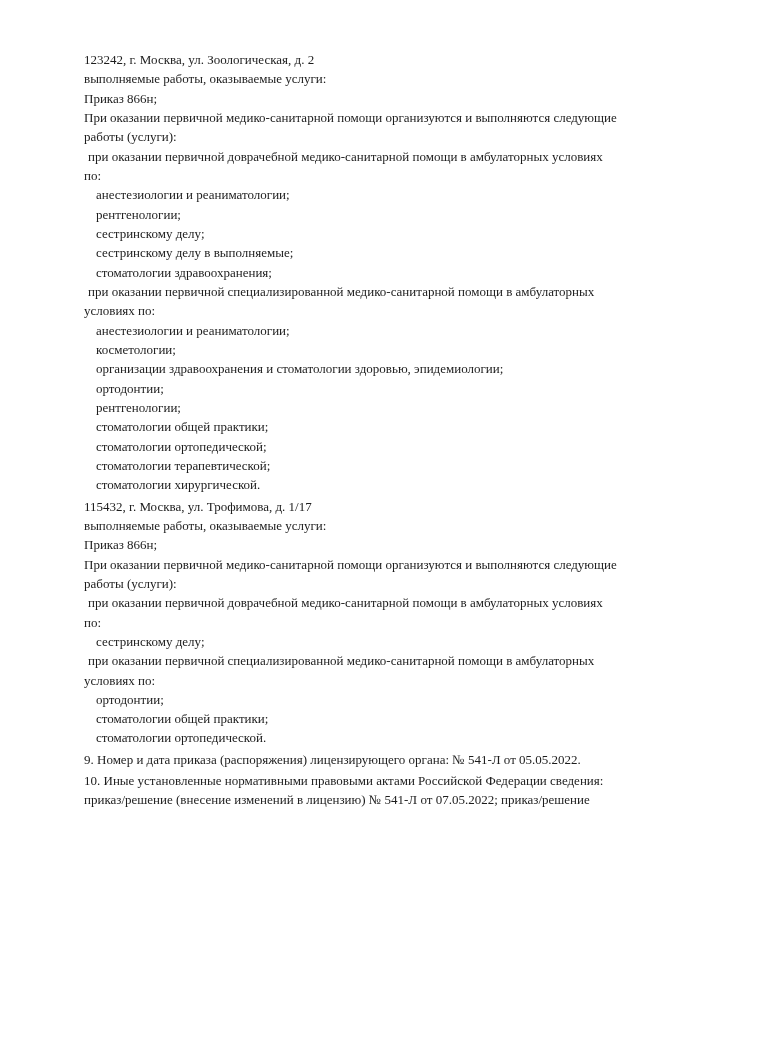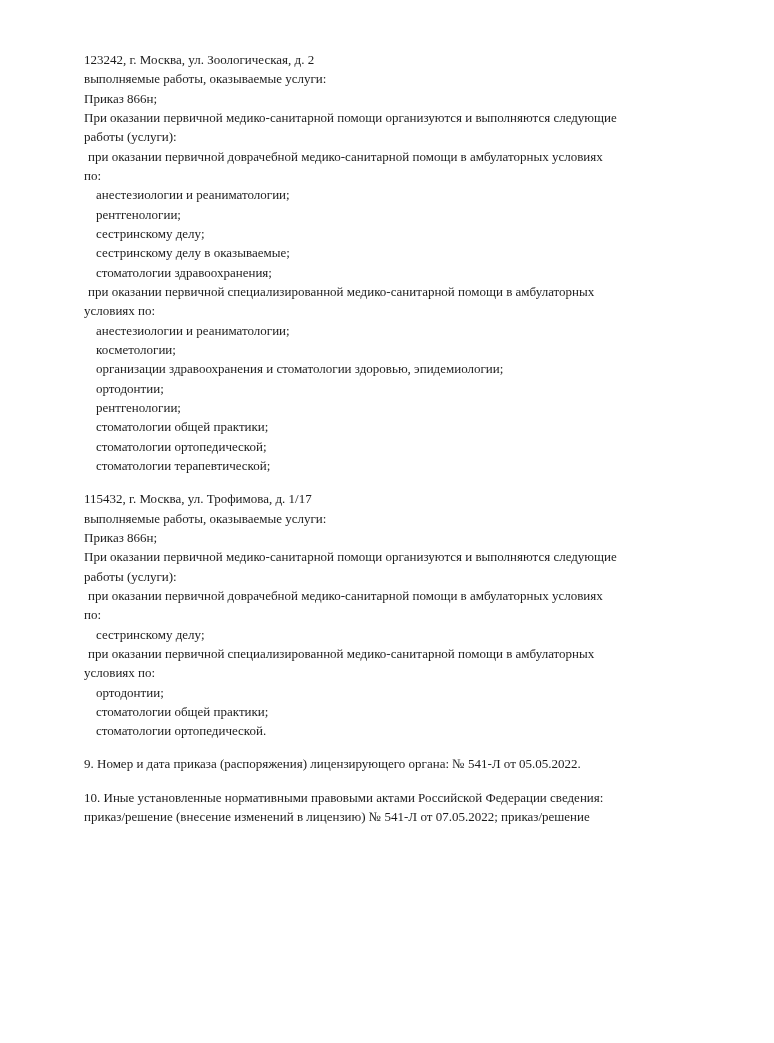--- a/index.html
+++ b/index.html
@@ -19,21 +19,21 @@
     overflow: hidden;
   }
   .doc {
     position: absolute;
     left: 84px;
     top: 50px;
     width: 672px;
     font-size: 13px;
     color: #1c1c1c;
   }
-  .section + .section { margin-top: 14px; }
+  .section + .section { margin-top: 2px; }
   .line {
     line-height: 19.33px;
     height: 19.33px;
     white-space: nowrap;
   }
   .indent-0 { padding-left: 0; }
   .indent-1 { padding-left: 4px; }
   .indent-2 { padding-left: 12px; }
 </style>
 </head>
@@ -45,32 +45,33 @@
         <div class="line indent-0">123242, г. Москва, ул. Зоологическая, д. 2</div>
         <div class="line indent-0">выполняемые работы, оказываемые услуги:</div>
         <div class="line indent-0">Приказ 866н;</div>
         <div class="line indent-0">При оказании первичной медико-санитарной помощи организуются и выполняются следующие</div>
         <div class="line indent-0">работы (услуги):</div>
         <div class="line indent-1">при оказании первичной доврачебной медико-санитарной помощи в амбулаторных условиях</div>
         <div class="line indent-0">по:</div>
         <div class="line indent-2">анестезиологии и реаниматологии;</div>
         <div class="line indent-2">рентгенологии;</div>
         <div class="line indent-2">сестринскому делу;</div>
-        <div class="line indent-2">сестринскому делу в оказываемые;</div>
+        <div class="line indent-2">сестринскому делу в выполняемые;</div>
         <div class="line indent-2">стоматологии здравоохранения;</div>
         <div class="line indent-1">при оказании первичной специализированной медико-санитарной помощи в амбулаторных</div>
         <div class="line indent-0">условиях по:</div>
         <div class="line indent-2">анестезиологии и реаниматологии;</div>
         <div class="line indent-2">косметологии;</div>
         <div class="line indent-2">организации здравоохранения и стоматологии здоровью, эпидемиологии;</div>
         <div class="line indent-2">ортодонтии;</div>
         <div class="line indent-2">рентгенологии;</div>
         <div class="line indent-2">стоматологии общей практики;</div>
         <div class="line indent-2">стоматологии ортопедической;</div>
         <div class="line indent-2">стоматологии терапевтической;</div>
+        <div class="line indent-2">стоматологии хирургической.</div>
       </div>
       <div class="section">
         <div class="line indent-0">115432, г. Москва, ул. Трофимова, д. 1/17</div>
         <div class="line indent-0">выполняемые работы, оказываемые услуги:</div>
         <div class="line indent-0">Приказ 866н;</div>
         <div class="line indent-0">При оказании первичной медико-санитарной помощи организуются и выполняются следующие</div>
         <div class="line indent-0">работы (услуги):</div>
         <div class="line indent-1">при оказании первичной доврачебной медико-санитарной помощи в амбулаторных условиях</div>
         <div class="line indent-0">по:</div>
         <div class="line indent-2">сестринскому делу;</div>

